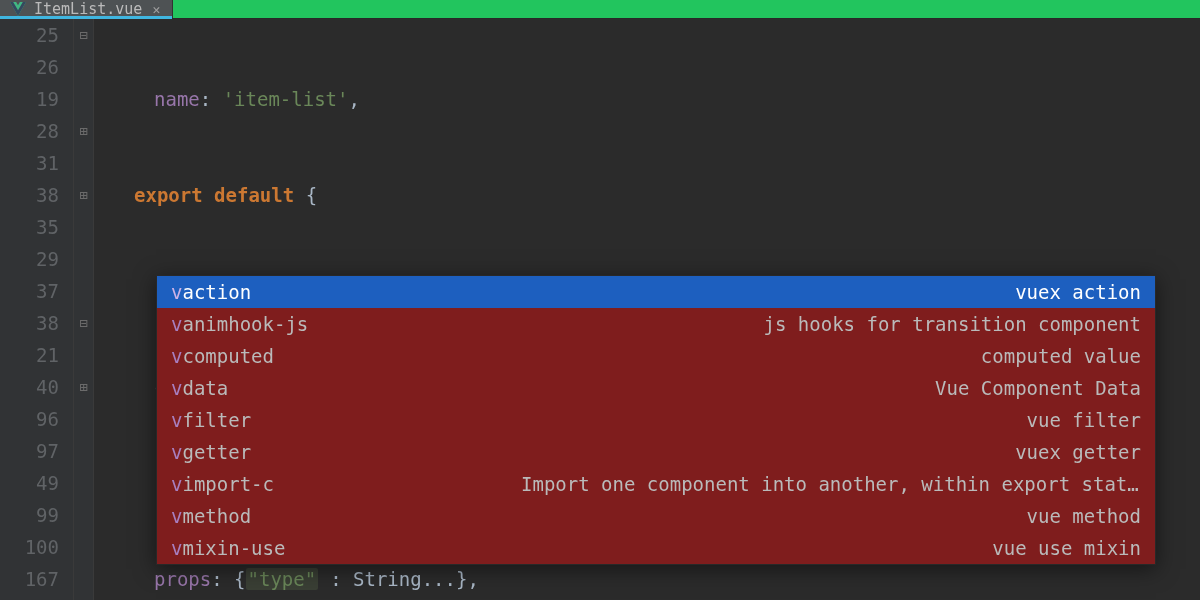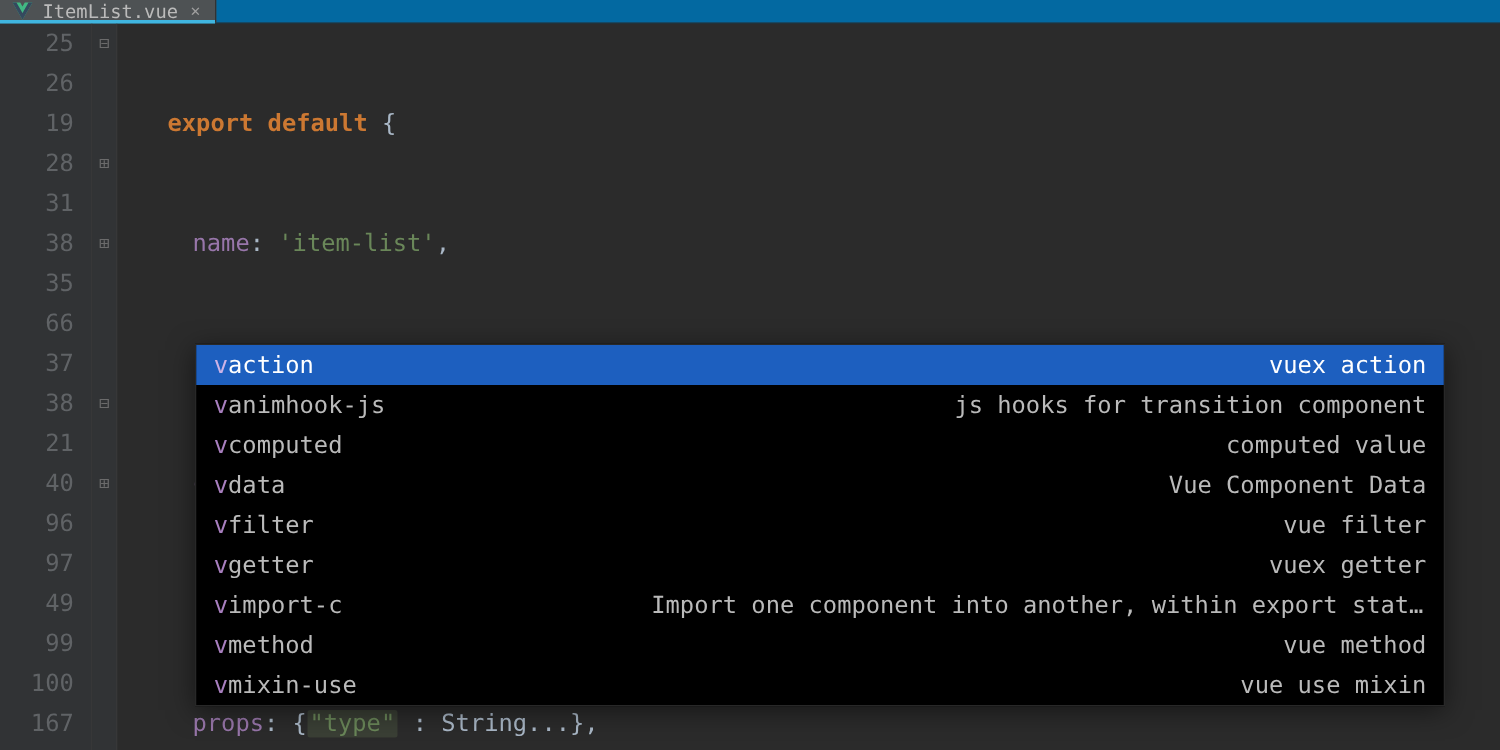--- a/index.html
+++ b/index.html
@@ -10,21 +10,21 @@
     width: 1200px;
     height: 600px;
     overflow: hidden;
     font-size: 19px;
   }
   .window { display: flex; flex-direction: column; height: 100%; }
 
   
   .tabbar {
     display: flex;
-    background: #0369a1;
+    background: #22c55e;
     height: 32px;
     border-bottom: 1px solid #282828;
   }
   .tab {
     display: flex;
     align-items: center;
     padding: 0 12px 0 10px;
     background: #4e5254;
     border-right: 1px solid #323232;
     position: relative;
@@ -84,21 +84,21 @@
   .str-hl { color: #6a8759; background:#3a3f35; border-radius:2px; padding:0 2px;}
   .ident { color: #a9b7c6; padding-left: 12px; }
   .punct { color: #a9b7c6; }
 
   
   .popup {
     position: absolute;
     top: 0;
     left: 0;
     width: 1000px;
-    background: #000000;
+    background: #7f1d1d;
     border: 1px solid #282828;
     box-shadow: 0 4px 20px rgba(0,0,0,0.5);
     font-size: 19px;
     line-height: 32px;
   }
   .popup-row {
     display:flex;
     justify-content: space-between;
     padding: 0 14px;
     color: #bababa;
@@ -129,21 +129,21 @@
 
   <div class="editor">
     <div class="gutter">
       <div>25</div>
       <div>26</div>
       <div>19</div>
       <div>28</div>
       <div>31</div>
       <div>38</div>
       <div>35</div>
-      <div>66</div>
+      <div>29</div>
       <div>37</div>
       <div>38</div>
       <div>21</div>
       <div>40</div>
       <div>96</div>
       <div>97</div>
       <div>49</div>
       <div>99</div>
       <div>100</div>
       <div>167</div>
@@ -166,22 +166,22 @@
       <span class="fold-sym"></span>
       <span class="fold-sym"></span>
       <span class="fold-sym"></span>
       <span class="fold-sym"></span>
       <span class="fold-sym"></span>
       <span class="fold-sym"></span>
       <span class="fold-sym"></span>
     </div>
 
     <div class="code">
+      <div class="code-line indent2"><span class="prop">name</span><span class="punct">: </span><span class="str">'item-list'</span><span class="punct">,</span></div>
       <div class="code-line"><span class="kw">export</span> <span class="kw">default</span> <span class="punct">{</span></div>
-      <div class="code-line indent2"><span class="prop">name</span><span class="punct">: </span><span class="str">'item-list'</span><span class="punct">,</span></div>
       <div class="code-line"></div>
       <div class="code-line indent2"><span class="prop">components</span><span class="punct">: {</span><span class="str-hl">"Item"</span><span class="ident">: Item...}</span><span class="punct">,</span></div>
       <div class="code-line"></div>
       <div class="code-line indent2"><span class="prop">props</span><span class="punct">: {</span><span class="str-hl">"type"</span><span class="ident">: String...}</span><span class="punct">,</span></div>
       
       
       
       
       
       

